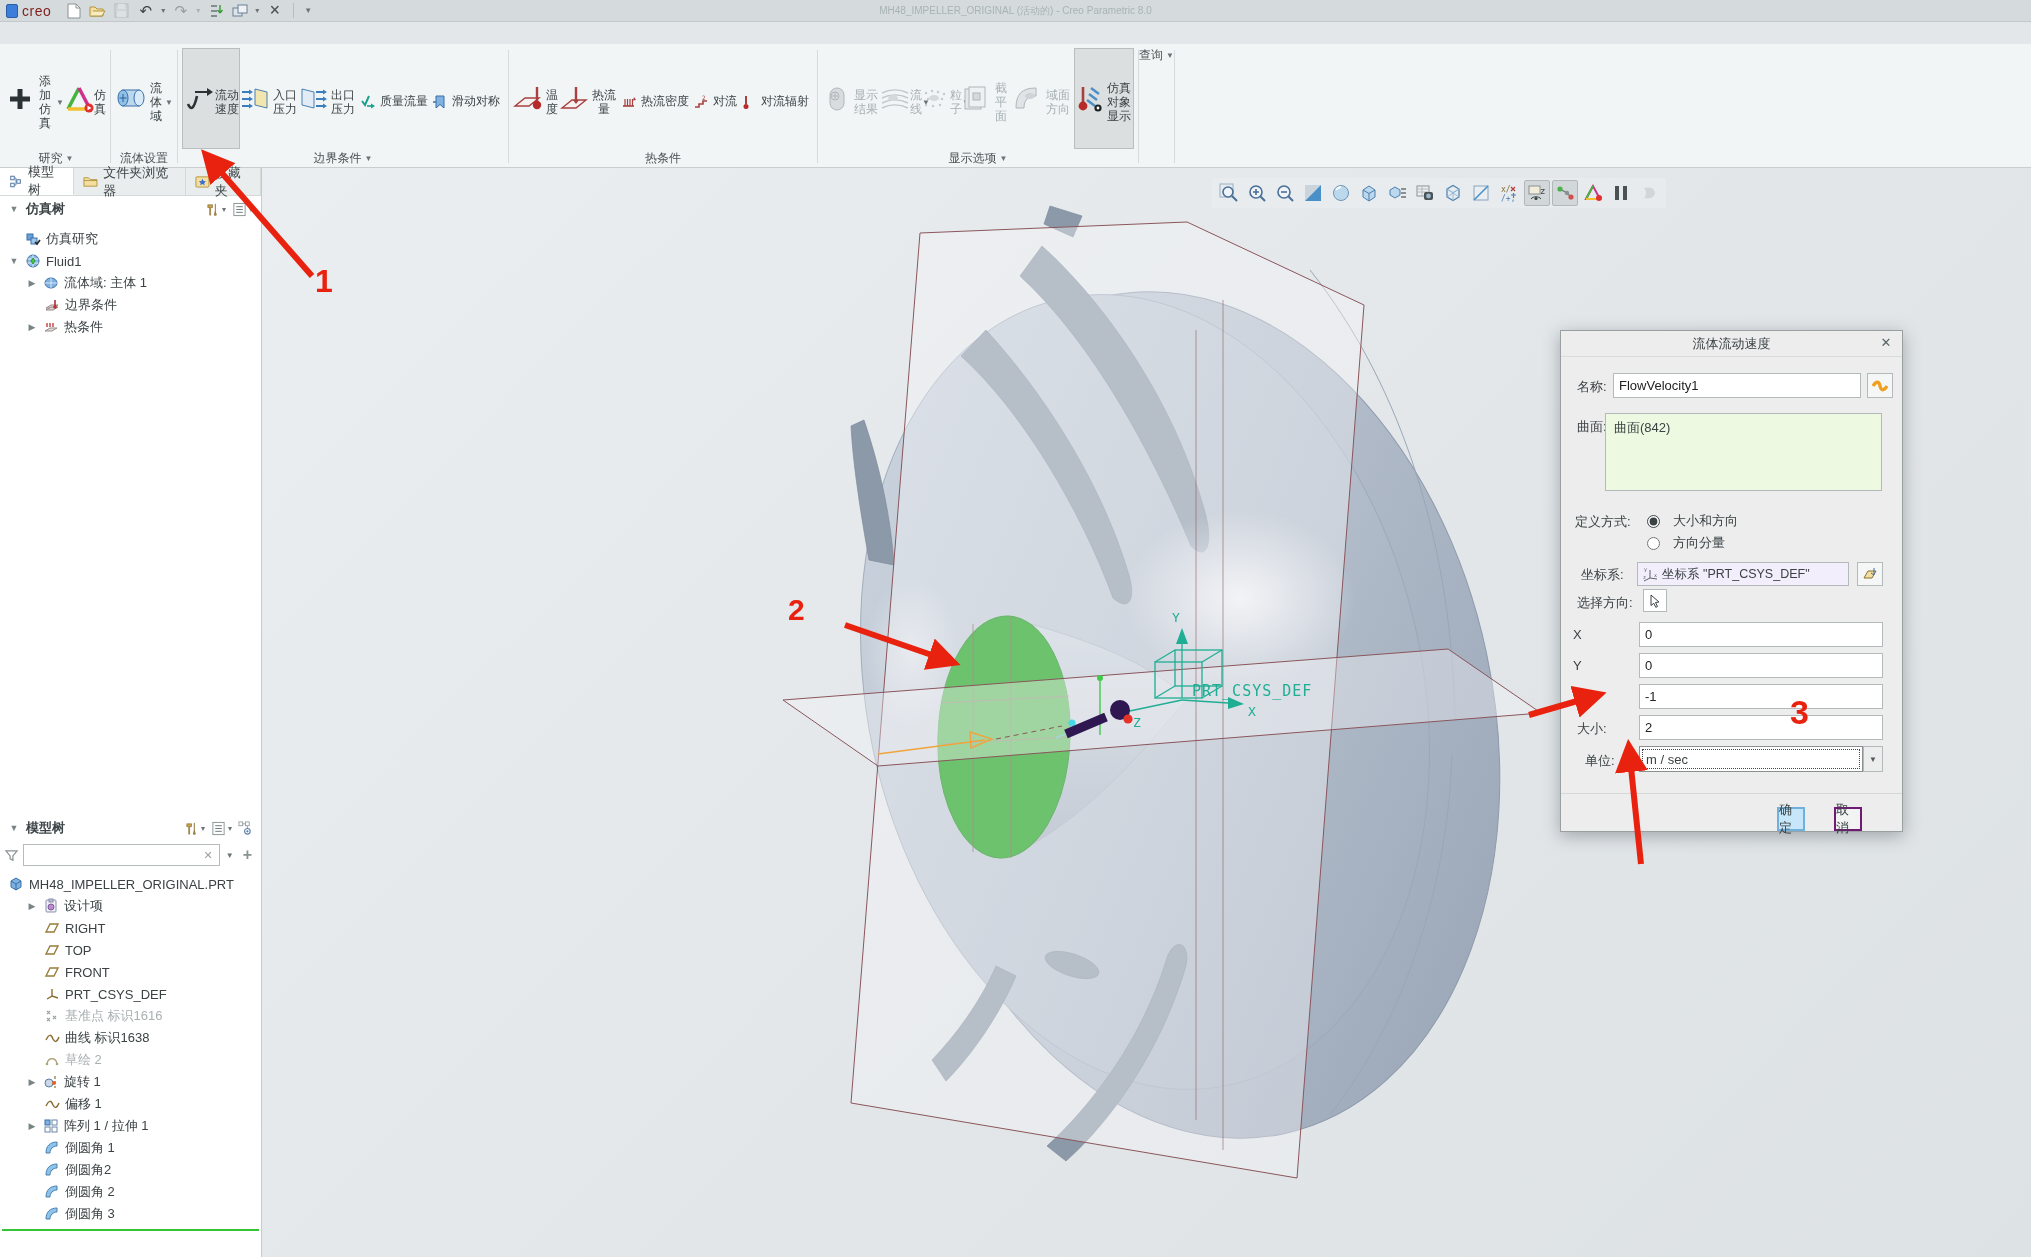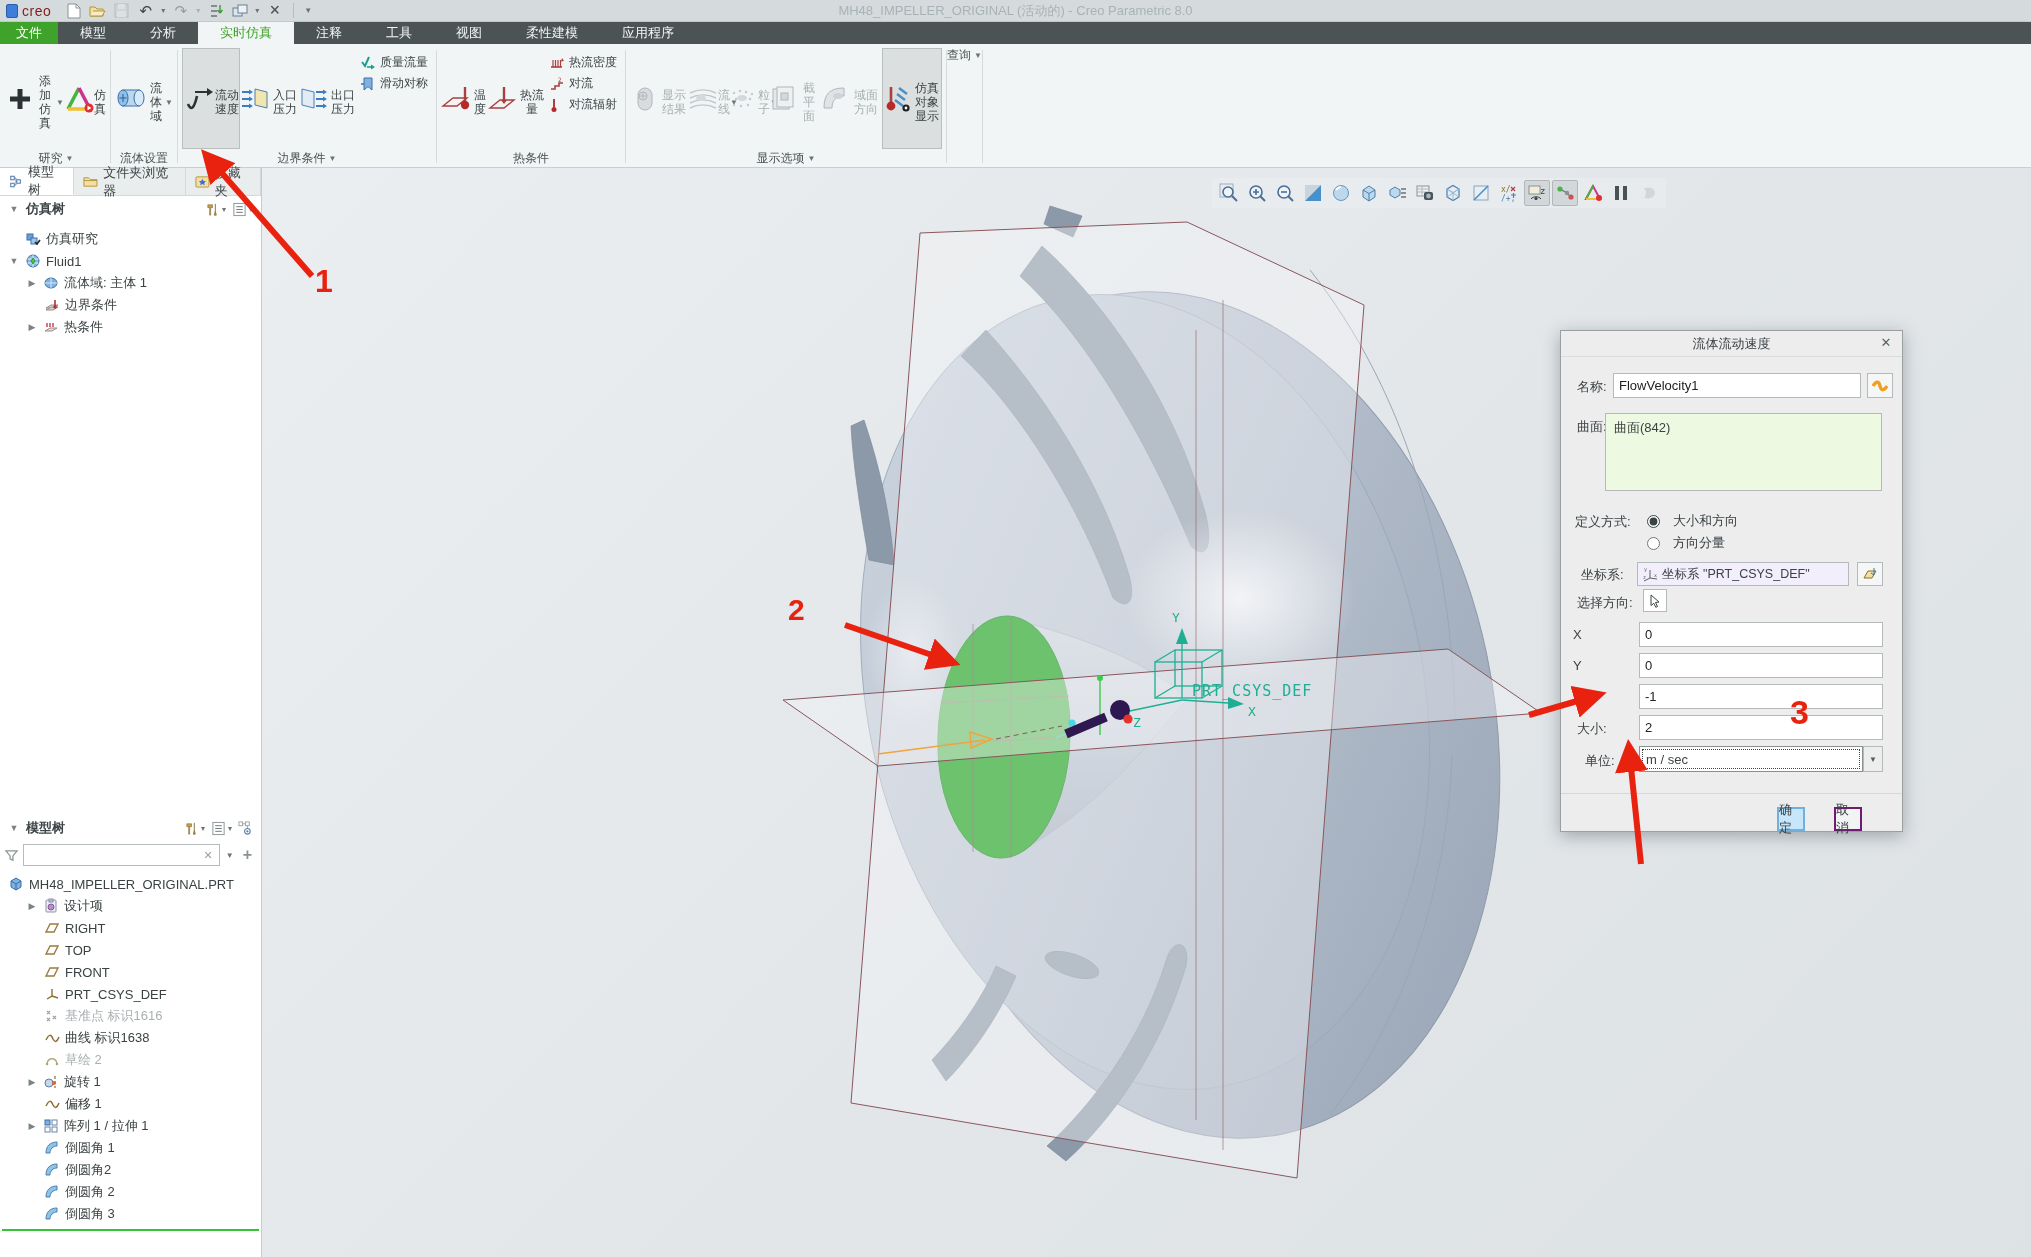--- a/index.html
+++ b/index.html
@@ -12,21 +12,21 @@
     background:#d5dbdc; border-bottom:1px solid #c3c9ca;
     display:flex; align-items:center; padding:0 6px; }
   .logo { display:flex; align-items:center; gap:4px; margin-right:14px; }
   .logo-cube { width:12px; height:14px; background:#3d7edb; border:1px solid #2a5ea8; border-radius:2px; }
   .logo-text { font-size:14px; color:#7f1d1d; letter-spacing:.5px; }
   .qa { display:flex; align-items:center; gap:7px; }
   .qa .qi { width:17px; height:17px; display:flex; align-items:center; justify-content:center; }
   .qa .sep { width:1px; height:15px; background:#b8bebf; margin:0 3px; }
   .qa .drop { font-size:8px; color:#6a7476; }
   .dim-ic { opacity:.4; }
-  #title-text { position:absolute; left:0; right:0; text-align:center; font-size:13px; color:#a9b3b5; pointer-events:none; }
+  #title-text { position:absolute; left:0; right:0; text-align:center; font-size:10px; color:#a9b3b5; pointer-events:none; }
 
   
   #tabbar { position:absolute; left:0; top:22px; width:100%; height:22px; background:#4c5355; display:flex; }
   .rtab { padding:0 22px; display:flex; align-items:center; font-size:13px; color:#f2f5f5; cursor:default; }
   .rtab.file { background:#3fa22a; color:#fff; padding:0 16px; }
   .rtab.active { background:#f2f5f5; color:#3fa22a; }
 
   
   #ribbon { position:absolute; left:0; top:44px; width:100%; height:124px;
     background:#f2f5f5; border-bottom:1px solid #c9cfcf; display:flex; align-items:stretch; padding:2px 0 0 2px; }
@@ -35,21 +35,21 @@
   .rgroup-label { height:18px; display:flex; align-items:center; justify-content:center;
     font-size:12px; color:#4a5254; gap:3px; }
   .rgroup-label .ga { font-size:8px; color:#6a7476; }
   .rdiv { width:1px; background:#d7dbdb; margin:4px 0; }
   .bigbtn { width:58px; display:flex; flex-direction:row; align-items:center; justify-content:flex-start;
     padding-top:6px; font-size:12px; color:#3c4446; text-align:center; line-height:14px; cursor:default; }
   .bigbtn .bicon { width:34px; height:34px; margin-bottom:5px; display:flex; align-items:center; justify-content:center; }
   .bigbtn .mini-arrow { font-size:8px; color:#6a7476; margin-top:2px; }
   .bigbtn.pressed { background:#dcdfdf; border:1px solid #b9bebe; }
   .bigbtn.disabled { color:#a7b0b2; }
-  .smallcol { display:flex; flex-direction:column; justify-content:flex-start; gap:4px; padding:6px 4px 0 4px; }
+  .smallcol { display:flex; justify-content:flex-start; gap:4px; padding:6px 4px 0 4px; }
   .smallbtn { display:flex; align-items:center; gap:4px; font-size:12px; color:#3c4446; white-space:nowrap; }
 
   
   #main { position:absolute; left:0; top:168px; width:100%; height:1089px; display:flex; }
   #navigator { width:262px; height:100%; background:#ffffff; border-right:1px solid #c6cccc; position:relative; }
   #canvas { position:relative; flex:1; height:100%;
     background:linear-gradient(135deg,#eaeef0 0%,#e2e6e9 55%,#dde2e5 100%); overflow:hidden; }
 
   
   #nav-tabs { display:flex; height:28px; background:#e9edee; border-bottom:1px solid #d4d9da; }
@@ -258,31 +258,20 @@
           </svg>
         </span>
       <span class="drop">▾</span>
       <span class="qi" style="font-size:12px;color:#4a5254">🗙</span>
       <span class="sep"></span>
       <span class="drop">▼</span>
     </div>
     <div id="title-text">MH48_IMPELLER_ORIGINAL (活动的) - Creo Parametric 8.0</div>
   </div>
 
-  <div id="tabbar">
-    <div class="rtab file">文件</div>
-    <div class="rtab">模型</div>
-    <div class="rtab">分析</div>
-    <div class="rtab active">实时仿真</div>
-    <div class="rtab">注释</div>
-    <div class="rtab">工具</div>
-    <div class="rtab">视图</div>
-    <div class="rtab">柔性建模</div>
-    <div class="rtab">应用程序</div>
-  </div>
 
   <div id="ribbon">
 
     <div class="rgroup">
       <div class="rgroup-body">
         <div class="bigbtn">
           <span class="bicon">
               <svg width="28" height="28" viewBox="0 0 28 28">
                 <path d="M14 4 V24 M4 14 H24" stroke="#2a3234" stroke-width="5"></path>
               </svg>

